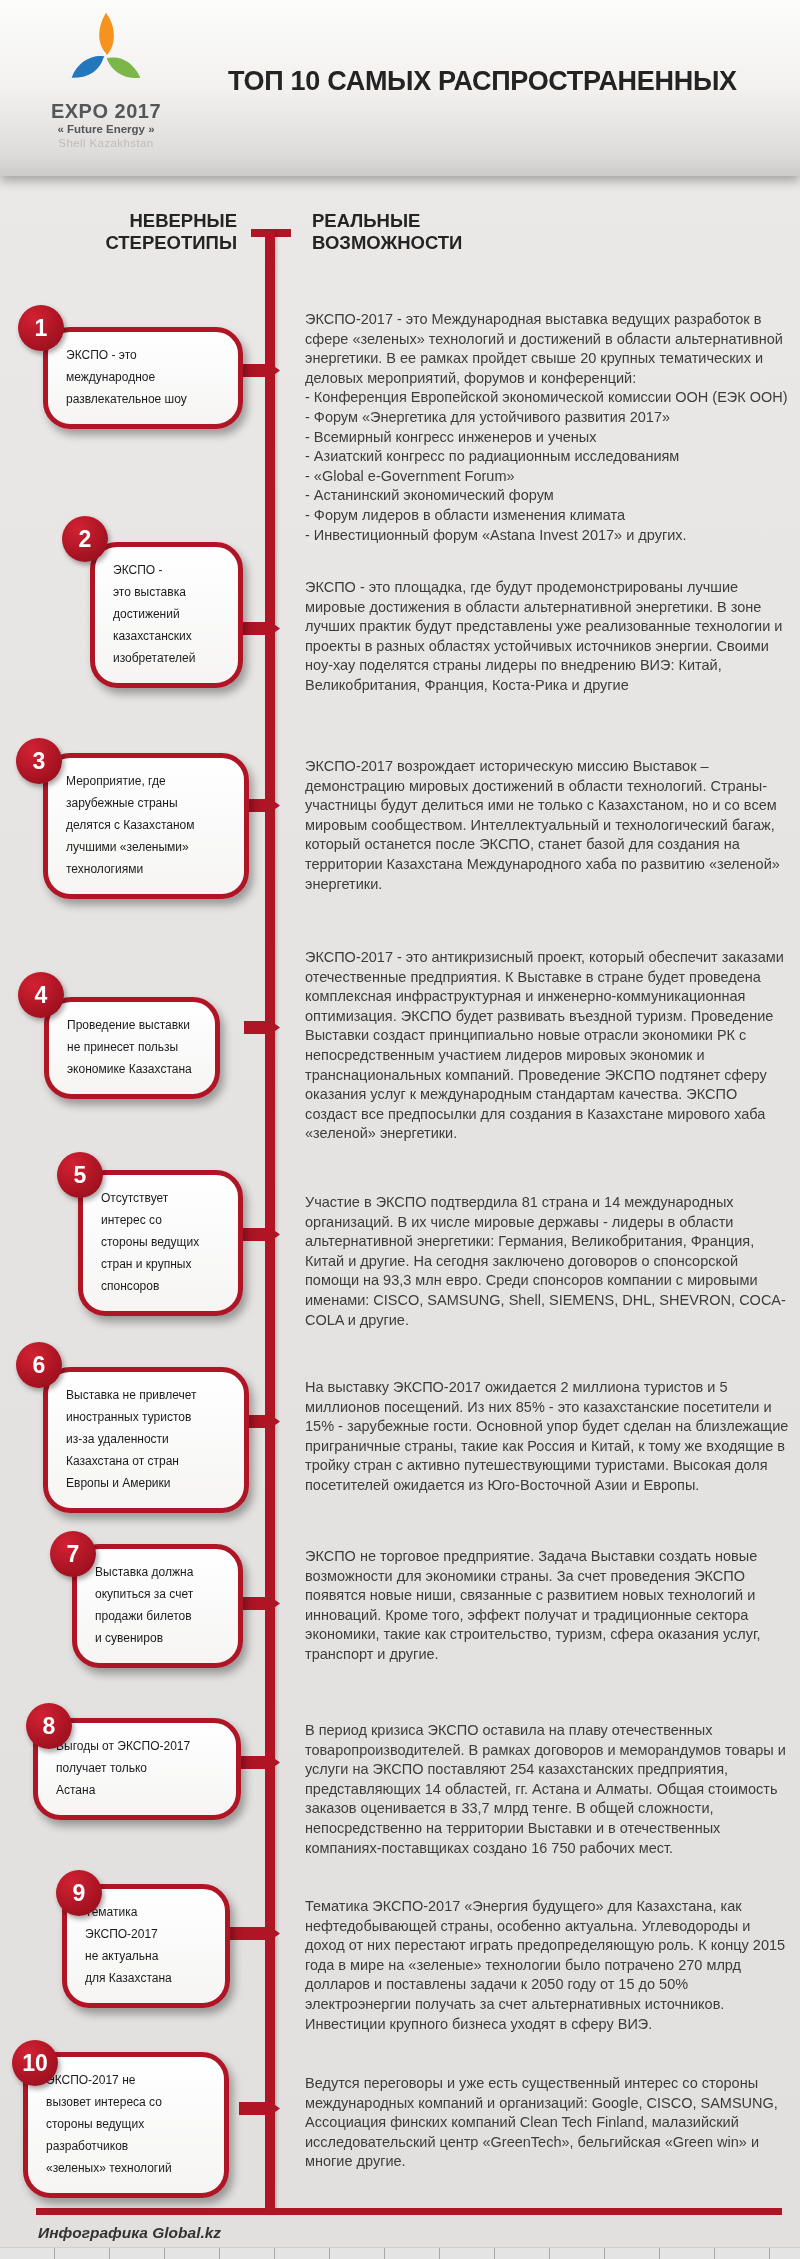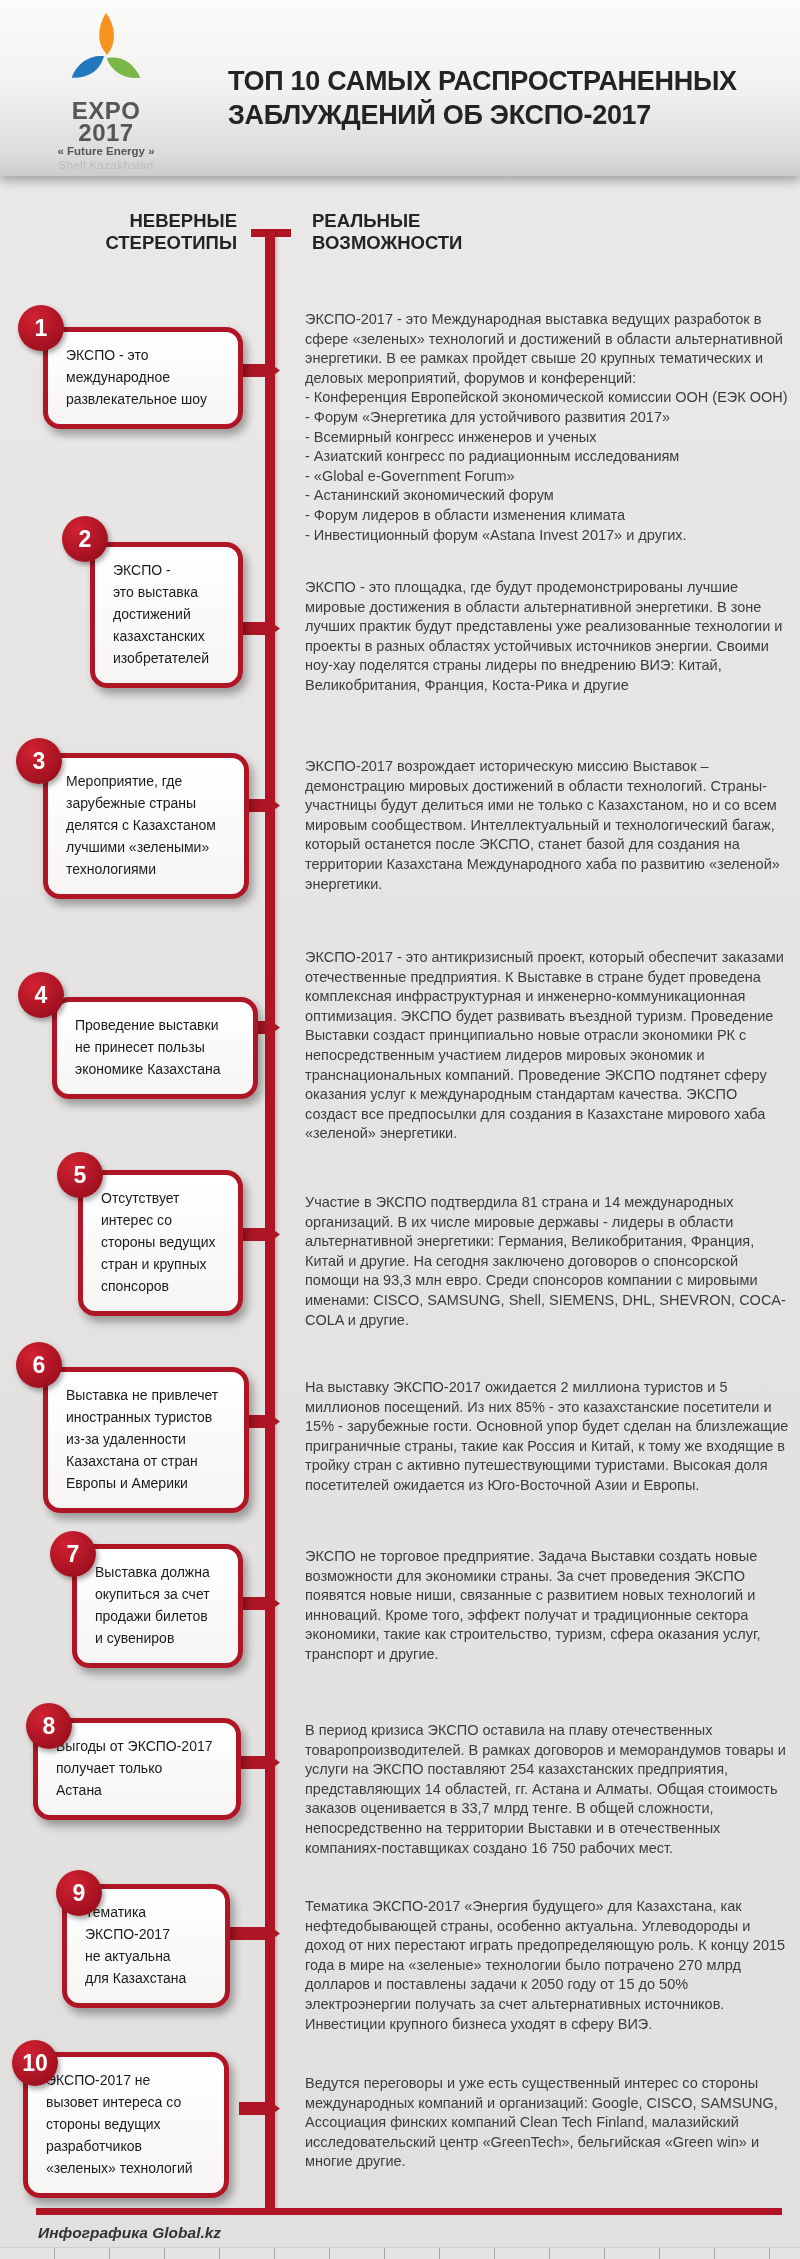--- a/index.html
+++ b/index.html
@@ -10,21 +10,21 @@
   body{font-family:"Liberation Sans","DejaVu Sans",sans-serif;background:#bdbdbd;}
   .page{position:relative;width:800px;height:2259px;margin:0 auto;overflow:hidden;
         background:linear-gradient(180deg,#eceae8 0%,#e6e4e2 40%,#e2e0de 100%);}
 
   
   .header{position:absolute;left:0;top:0;width:800px;height:176px;
           background:linear-gradient(180deg,#fcfcfb 0%,#f2f1ef 50%,#dddcda 88%,#cccbc9 100%);
           box-shadow:0 5px 10px rgba(0,0,0,.30);z-index:5;}
   .logo{position:absolute;left:44px;top:8px;width:124px;text-align:center;}
   .logo svg{display:block;margin:0 auto;}
-  .logo-title{font-weight:bold;font-size:24px;letter-spacing:.5px;color:var(--logo-gray);line-height:22px;}
+  .logo-title{font-weight:bold;font-size:20px;letter-spacing:.5px;color:var(--logo-gray);line-height:22px;}
   .logo-sub{font-weight:bold;font-size:11.5px;color:var(--logo-gray);line-height:14px;}
   .logo-loc{font-size:11.5px;color:#bcbcbc;letter-spacing:.4px;line-height:14px;}
   .title{position:absolute;left:228px;top:64px;width:560px;color:#232323;
          font-weight:bold;font-size:27px;line-height:34px;letter-spacing:-.3px;}
 
   
   .col-head{position:absolute;top:210px;font-weight:bold;font-size:18.5px;line-height:22px;
             color:#242424;white-space:pre-line;z-index:2;}
   .col-head.left{left:0;width:237px;text-align:right;}
   .col-head.right{left:312px;width:300px;text-align:left;}
@@ -34,22 +34,22 @@
   .tl-line{position:absolute;left:265px;top:231px;width:10px;height:1983px;background:var(--accent-red);
            box-shadow:2px 0 3px rgba(0,0,0,.18);z-index:1;}
 
   
   .badge{position:absolute;width:46px;height:46px;border-radius:50%;
          background:radial-gradient(circle at 35% 28%,#d12233 0%,#a81322 62%,#8c0d1c 100%);
          color:#fff;font-size:23px;font-weight:bold;display:flex;align-items:center;justify-content:center;
          z-index:4;box-shadow:2px 3px 5px rgba(0,0,0,.35);}
   .stereo{position:absolute;box-sizing:border-box;
           background:linear-gradient(180deg,#ffffff 0%,#f6f5f4 100%);
-          border:5px solid var(--accent-red);border-radius:17px;
-          padding:12px 8px 14px 18px;font-size:14px;line-height:22px;color:#1b1b1b;
+          border:5px solid var(--accent-red);border-radius:27px;
+          padding:12px 8px 14px 18px;font-size:12px;line-height:22px;color:#1b1b1b;
           white-space:pre-line;z-index:3;box-shadow:4px 6px 8px rgba(0,0,0,.33);}
   .conn{position:absolute;height:13px;background:var(--accent-red);z-index:2;
         clip-path:polygon(0 0,calc(100% - 9px) 0,100% 50%,calc(100% - 9px) 100%,0 100%);}
   .reality{position:absolute;left:305px;width:486px;font-size:14.5px;line-height:19.6px;
            color:#3d3d3d;white-space:pre-line;z-index:2;}
 
   
   .bottom-line{position:absolute;left:36px;top:2208px;width:746px;height:7px;background:var(--accent-red);z-index:2;}
   .credit{position:absolute;left:38px;top:2224px;font-style:italic;font-weight:600;font-size:15.5px;color:#333;}
   .ruler{position:absolute;left:0;top:2247px;width:800px;height:12px;border-top:1px solid #cfcfcf;
@@ -68,21 +68,20 @@
           <path d="M0,-4 C-11,-16 -12,-34 0,-52 C13,-36 12,-16 3,-4 Q0,0 0,-4 Z" fill="#7ab648" transform="rotate(122)"></path>
           <path d="M0,-4 C-11,-16 -12,-34 0,-52 C13,-36 12,-16 3,-4 Q0,0 0,-4 Z" fill="#2277bd" transform="rotate(238)"></path>
         </g>
       </svg>
       <div class="logo-title">EXPO 2017</div>
       <div class="logo-sub">« Future Energy »</div>
       <div class="logo-loc">Shell Kazakhstan</div>
     </div>
     <div class="title">
       <div>ТОП 10 САМЫХ РАСПРОСТРАНЕННЫХ</div>
-      <div>ЗАБЛУЖДЕНИЙ ОБ ЭКСПО-2017</div>
     </div>
   </div>
 
   <div class="col-head right">РЕАЛЬНЫЕ
 ВОЗМОЖНОСТИ</div>
   <div class="col-head left">НЕВЕРНЫЕ
 СТЕРЕОТИПЫ</div>
 
   <div class="tl-cap"></div>
   <div class="tl-line"></div>
@@ -121,21 +120,21 @@
 зарубежные страны
 делятся с Казахстаном
 лучшими «зелеными»
 технологиями</div>
     <div class="conn" style="left:244px;top:799px;width:36px"></div>
     <div class="reality" style="top:757px">ЭКСПО-2017 возрождает историческую миссию Выставок – демонстрацию мировых достижений в области технологий. Страны-участницы будут делиться ими не только с Казахстаном, но и со всем мировым сообществом. Интеллектуальный и технологический багаж, который останется после ЭКСПО, станет базой для создания на территории Казахстана Международного хаба по развитию «зеленой» энергетики.</div>
   </div>
 
   <div>
     <div class="badge" style="left:18px;top:972px">4</div>
-    <div class="stereo" style="left:52px;top:997px;width:206px">Проведение выставки
+    <div class="stereo" style="left:44px;top:997px;width:176px">Проведение выставки
 не принесет пользы
 экономике Казахстана</div>
     <div class="conn" style="left:244px;top:1021px;width:36px"></div>
     <div class="reality" style="top:948px">ЭКСПО-2017 - это антикризисный проект, который обеспечит заказами отечественные предприятия. К Выставке в стране будет проведена комплексная инфраструктурная и инженерно-коммуникационная оптимизация. ЭКСПО будет развивать въездной туризм. Проведение Выставки создаст принципиально новые отрасли экономики РК с непосредственным участием лидеров мировых экономик и транснациональных компаний. Проведение ЭКСПО подтянет сферу оказания услуг к международным стандартам качества. ЭКСПО создаст все предпосылки для создания в Казахстане мирового хаба «зеленой» энергетики.</div>
   </div>
 
   <div>
     <div class="badge" style="left:57px;top:1152px">5</div>
     <div class="stereo" style="left:78px;top:1170px;width:165px">Отсутствует
 интерес со

